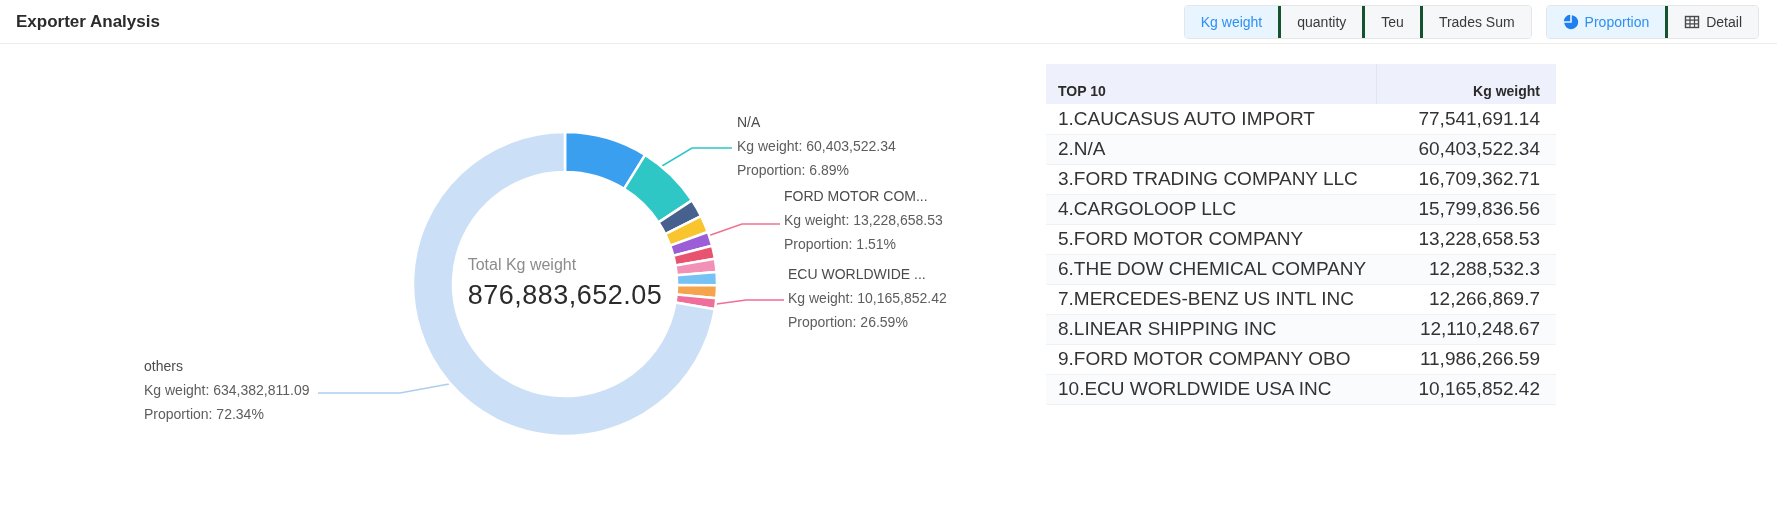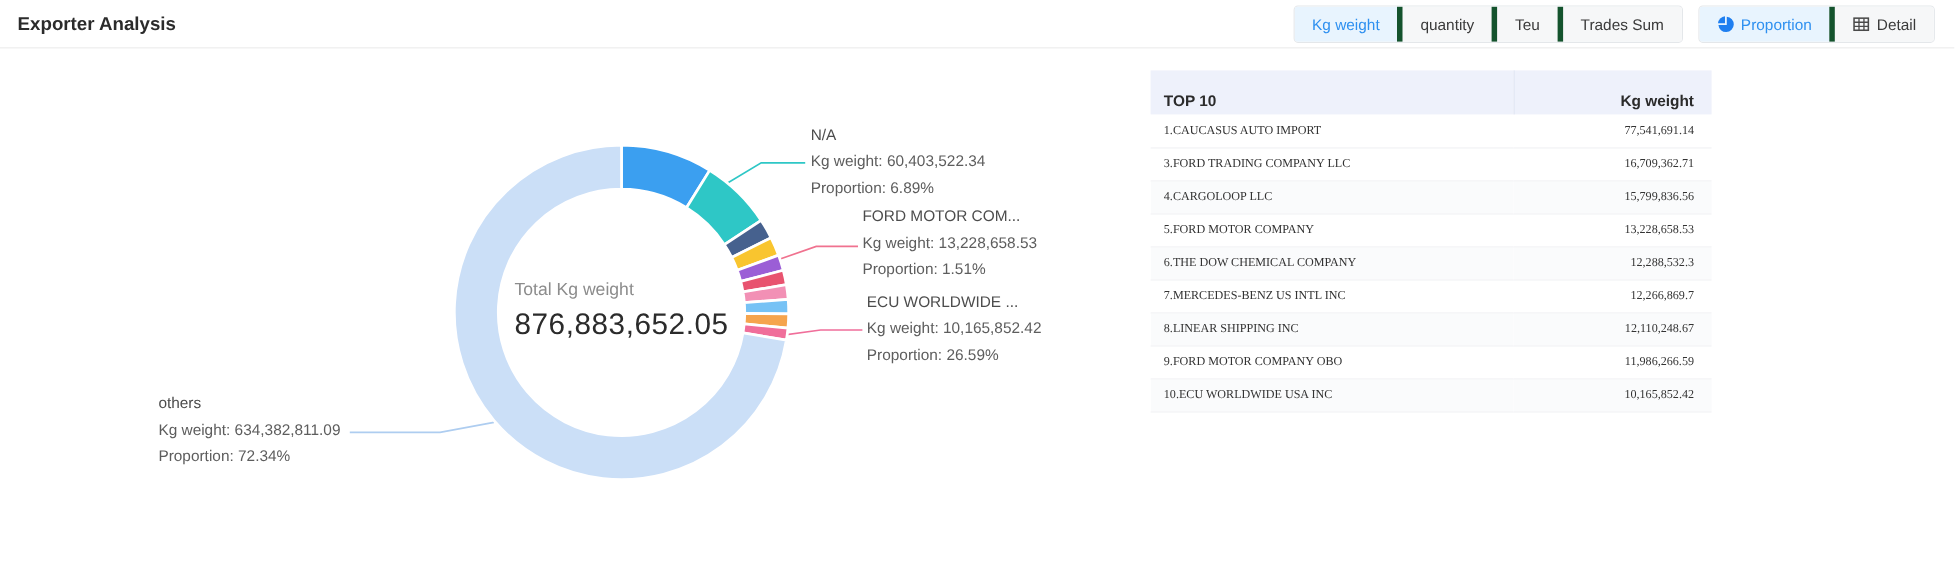--- a/index.html
+++ b/index.html
@@ -7,21 +7,21 @@
   body { font-family:"Liberation Sans", sans-serif; color:#333; }
   .page { position:relative; width:1777px; height:517px; background:#fff; overflow:hidden; }
 
   
   .header { position:relative; height:44px; display:flex; align-items:center;
             justify-content:space-between; padding:0 18px 0 16px; border-bottom:1px solid #ececec; }
   .page-title { font-size:17px; font-weight:700; color:#2b2b2b; }
   .header-right { display:flex; align-items:center; gap:14px; }
   .tab-group { display:flex; border:1px solid #e4e7ea; border-radius:4px; overflow:hidden; }
   .tab { display:flex; align-items:center; gap:6px; padding:8px 16px; font-size:14px;
-         background:#f6f7f8; color:#3a3a3a; cursor:pointer; border-left:5px solid #14532d; white-space:nowrap; }
+         background:#f6f7f8; color:#3a3a3a; cursor:pointer; border-left:3px solid #14532d; white-space:nowrap; }
   .tab:first-child { border-left:none; }
   .tab.active { background:#e8f4fe; color:#2e90f0; }
   .tab .ico { display:inline-flex; width:16px; height:16px; }
 
   
   .chart-area { position:absolute; left:0; top:44px; width:1040px; height:470px; }
   #donut-svg { position:absolute; left:0; top:0; }
   .center-label { position:absolute; left:565px; top:239px; transform:translate(-50%,-50%);
                   text-align:left; pointer-events:none; }
   .center-title { font-size:16px; color:#8c8c8c; margin-bottom:6px; }
@@ -33,22 +33,22 @@
   .callout-ford   { left:784px; top:140px; }
   .callout-ecu    { left:788px; top:218px; }
   .callout-others { left:144px; top:310px; }
 
   
   .table-panel { position:absolute; left:1046px; top:64px; width:510px; }
   table.top10 { width:100%; border-collapse:collapse; table-layout:fixed; }
   .top10 th { height:40px; background:#eef1fb; font-size:14px; font-weight:700; color:#2b2b2b;
               text-align:left; padding:14px 16px 0 12px; }
   .top10 th.th-value { text-align:right; width:180px; border-left:1px solid #e0e5f2; }
-  .top10 td { height:30px; font-size:11px; color:#333; padding:0 16px 0 12px;
-              border-bottom:1px solid #f0f1f4; white-space:nowrap; overflow:hidden;font-family:Liberation Serif, serif; }
+  .top10 td { height:30px; font-size:19px; color:#333; padding:0 16px 0 12px;
+              border-bottom:1px solid #f0f1f4; white-space:nowrap; overflow:hidden; }
   .top10 td.cell-value { text-align:right; }
   .top10 tr.alt td { background:#fafbfc; }
 </style>
 </head>
 <body>
 
 <div class="page">
 
   <div class="header">
     <div class="page-title">Exporter Analysis</div>
@@ -140,20 +140,24 @@
         <tr>
           <th>TOP 10</th>
           <th class="th-value">Kg weight</th>
         </tr>
       </thead>
       <tbody id="top10-body">
           <tr>
             <td class="cell-name">1.CAUCASUS AUTO IMPORT</td>
             <td class="cell-value">77,541,691.14</td>
           </tr>
+          <tr class="alt">
+            <td class="cell-name">2.N/A</td>
+            <td class="cell-value">60,403,522.34</td>
+          </tr>
           <tr>
             <td class="cell-name">3.FORD TRADING COMPANY LLC</td>
             <td class="cell-value">16,709,362.71</td>
           </tr>
           <tr class="alt">
             <td class="cell-name">4.CARGOLOOP LLC</td>
             <td class="cell-value">15,799,836.56</td>
           </tr>
           <tr>
             <td class="cell-name">5.FORD MOTOR COMPANY</td>

